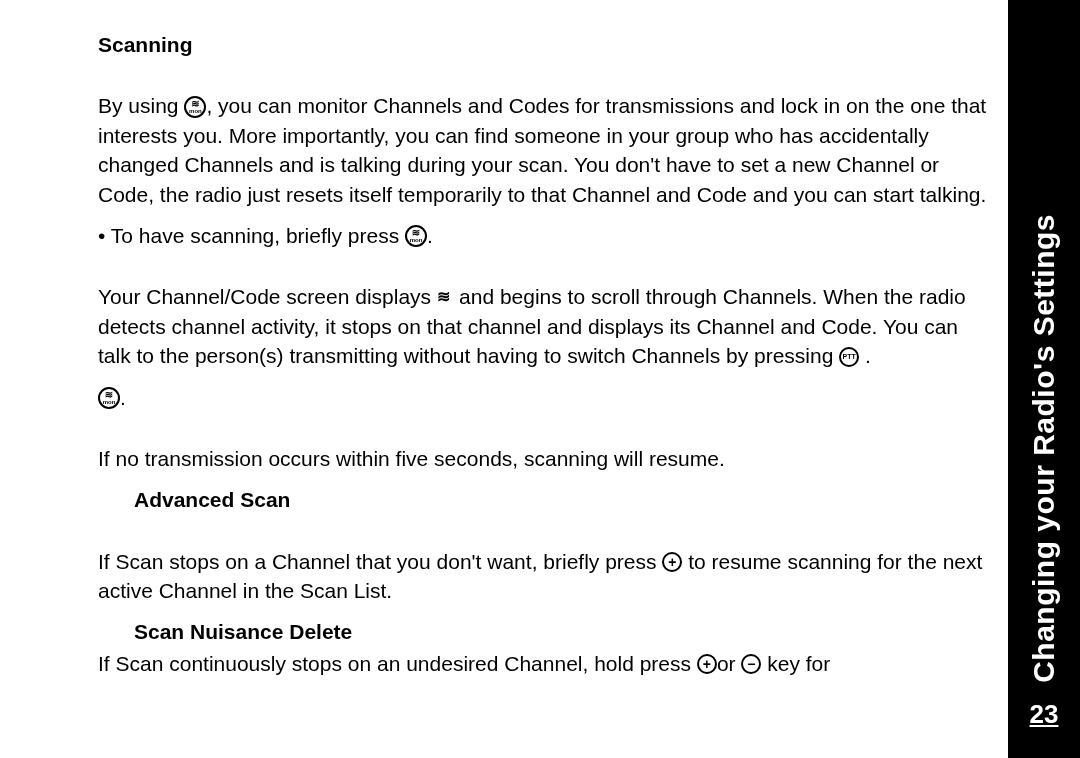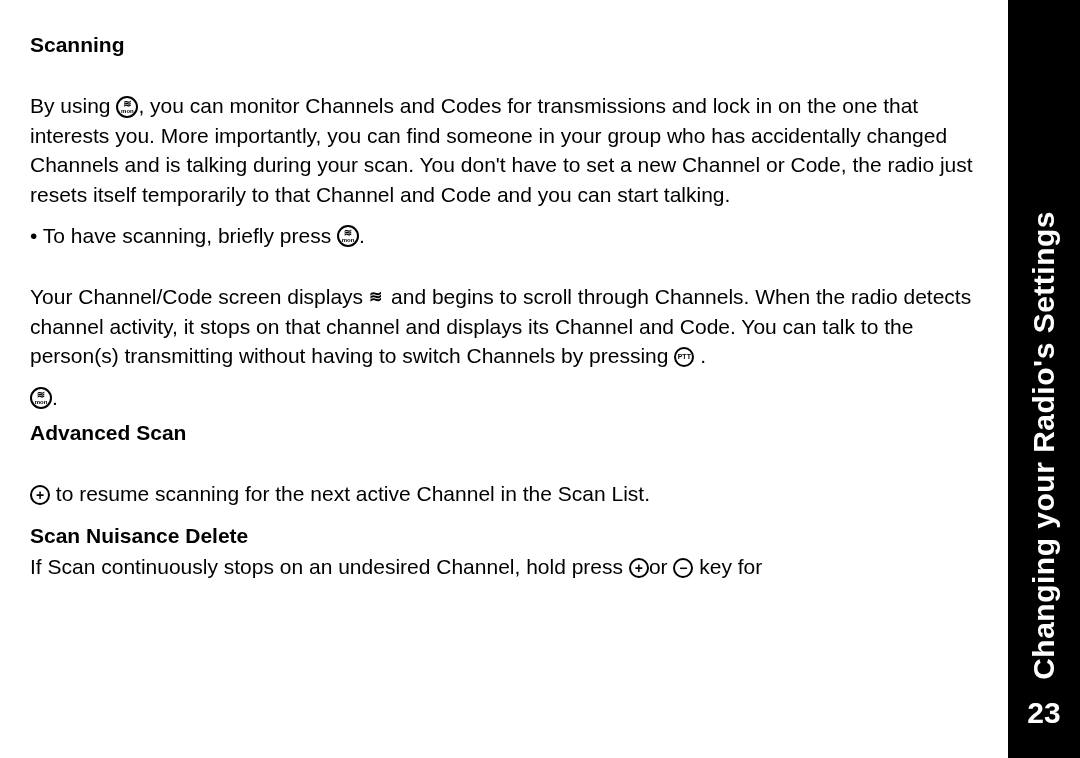--- a/index.html
+++ b/index.html
@@ -10,21 +10,21 @@
     body {
       width: 1080px;
       height: 758px;
       font-family: Arial, Helvetica, sans-serif;
       background: #fff;
       position: relative;
       display: flex;
     }
     .content {
       flex: 1;
-      padding: 30px 20px 30px 30px;
+      padding: 30px 20px 30px 98px;
       font-size: 21px;
       line-height: 1.4;
       color: #000;
     }
     .heading {
       font-weight: bold;
       margin-bottom: 2px;
     }
     .para {
       margin-bottom: 12px;
@@ -46,22 +46,23 @@
     .sidebar-title {
       writing-mode: vertical-rl;
       transform: rotate(180deg);
       font-size: 30px;
       font-weight: bold;
       white-space: nowrap;
       margin-bottom: 16px;
       letter-spacing: 0.5px;
     }
     .sidebar-number {
-      font-size: 30px;
+      font-size: 26px;
       font-weight: bold;
+      text-decoration: underline;
     }
     .icon {
       display: inline-flex;
       align-items: center;
       justify-content: center;
       vertical-align: middle;
       position: relative;
       top: -1px;
     }
     .icon-circle {
@@ -106,20 +107,21 @@
       vertical-align: middle;
       position: relative;
       top: -2px;
     }
     .ptt-text {
       font-size: 7px;
       font-weight: bold;
     }
     .section-gap {
       margin-top: 6px;
+      margin-left: 36px;
     }
   </style>
 </head>
 <body>
 
 <div class="content">
 
   <div class="heading">Scanning</div>
   <div class="para">
     <span>By using </span><span class="icon">
@@ -156,24 +158,25 @@
         <span class="icon-circle">
           <span class="icon-scan-inner">
             <span style="font-size:10px;line-height:0.8;">≋</span>
             <span class="icon-scan-text">mon</span>
           </span>
         </span>
       </span><span>.</span>
   </div>
 
 
+  <div class="para">If no transmission occurs within five seconds, scanning will resume.</div>
 
   <div class="heading section-gap">Advanced Scan</div>
   <div class="para">
-    <span class="icon">
+    <span>If Scan stops on a Channel that you don't want, briefly press </span><span class="icon">
         <span class="icon-circle-sm">
           <span>+</span>
         </span>
       </span><span> to resume scanning for the next active Channel in the Scan List.</span>
   </div>
 
   <div class="heading section-gap">Scan Nuisance Delete</div>
   <div>
     <span>If Scan continuously stops on an undesired Channel, hold press </span><span class="icon">
         <span class="icon-circle-sm">

